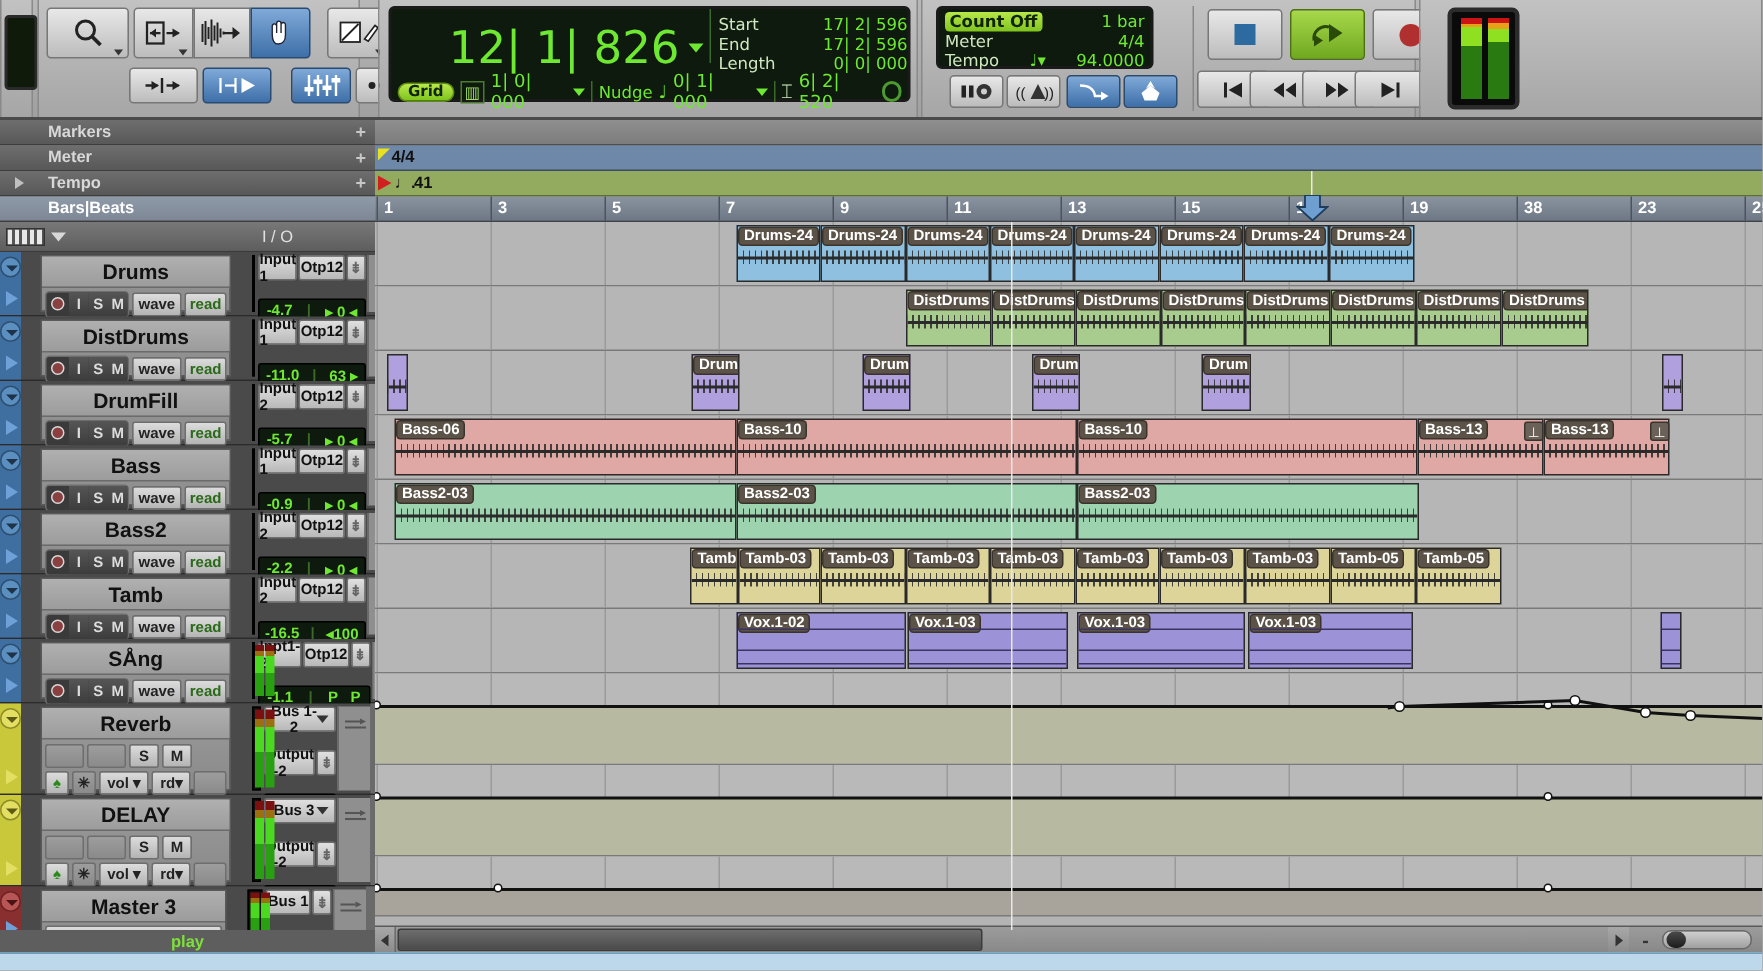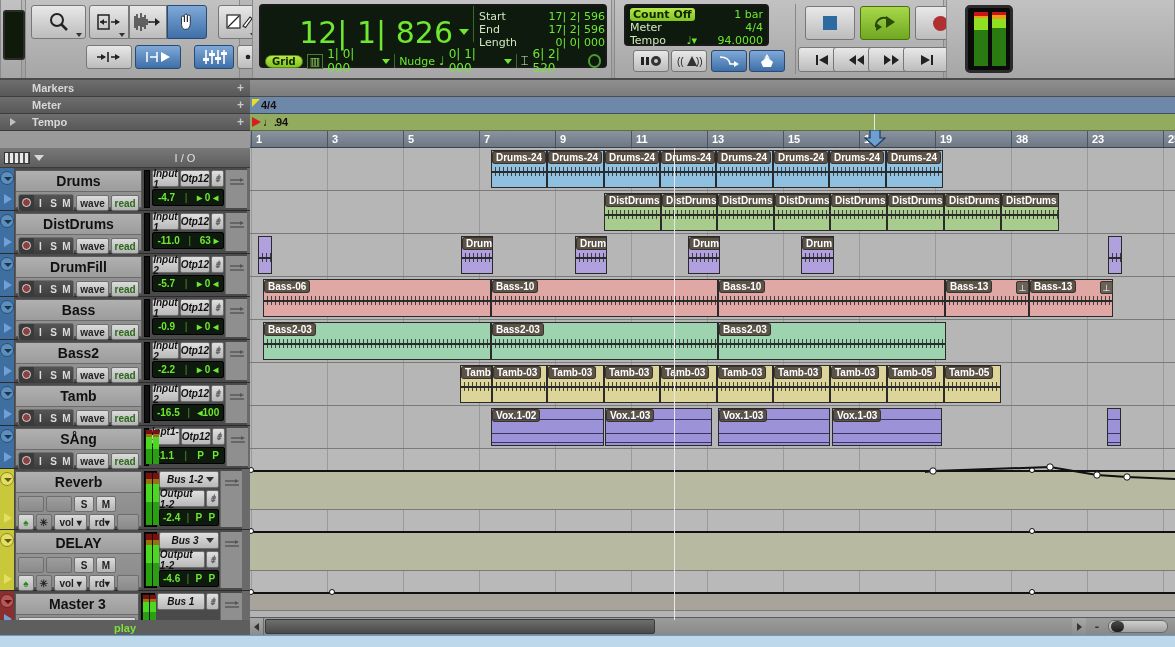--- a/index.html
+++ b/index.html
@@ -76,21 +76,21 @@
     border-top:4px solid #1f3348;}
   .cb-circ.y{background:#e2df62;border-color:#8d8b28;}
   .cb-circ.y:after{border-top-color:#5c5a14;}
   .cb-circ.r{background:#b85555;border-color:#6e2323;}
   .cb-circ.r:after{border-top-color:#4a1414;}
   .cb-tri { position:absolute; left:4px; bottom:6px;
     border-top:5px solid transparent;border-bottom:5px solid transparent;
     border-left:8px solid #6fa0d8;}
   .cb-tri.y{border-left-color:#e2df62;}
   .t-main { width:127px; background:linear-gradient(#9a9a9a,#8a8a8a);
-    border:1px solid #5a5a5a; margin:2px 1px; }
+    border:1px solid #5a5a5a; margin:2px 13px; }
   .t-name { text-align:center; font-size:14px; font-weight:bold; color:#111;
     background:linear-gradient(#b0b0b0,#9c9c9c); border-bottom:1px solid #6b6b6b;
     height:21px; line-height:21px; overflow:hidden; }
   .t-ctrls { display:flex; align-items:center; gap:2px; padding:2px 2px; }
   .mini {
     font-size:10px; font-weight:bold; color:#222; height:16px;
     background:linear-gradient(#dcdcdc,#b4b4b4); border:1px solid #6e6e6e;
     border-radius:2px; display:flex; align-items:center; justify-content:center;
   }
   .grp { display:flex; background:#3a3a3a; border:1px solid #6e6e6e; border-radius:3px; }
@@ -98,21 +98,21 @@
     width:13px; border-radius:0; }
   .recdot { width:9px;height:9px;border-radius:5px;background:#8a4040;
     border:1px solid #d8d8d8; margin:3px 3px; }
   .t-meter { width:16px; margin:2px 1px; background:#101010;
     border:1px solid #000; position:relative; }
   .mseg { position:absolute; left:1px; right:1px; }
   .t-io { width:78px; margin:2px 1px; }
   .io-btn { height:17px; font-size:10px; font-weight:bold; color:#111;
     background:linear-gradient(#e0e0e0,#b8b8b8); border:1px solid #6e6e6e;
     display:flex;align-items:center;justify-content:center; border-radius:2px; }
-  .io-row { display:flex; gap:1px; margin-bottom:2px;font-style:italic; }
+  .io-row { display:flex; gap:1px; margin-bottom:12px; }
   .io-lcd { background:#0d1a0d; border:1px solid #000; border-radius:2px;
     height:17px; display:flex; align-items:center; justify-content:space-around;
     color:#6ee830; font-size:10px; font-weight:bold; }
   .t-auto { width:22px; margin:2px 0; background:#8f8f8f; border-left:1px solid #6a6a6a; }
   .t-rt { width:10px; background:#6a6a6a; }
 
   
   #ruler { position:absolute; left:250px; top:80px; width:925px; height:68px; }
   .rk { position:absolute; left:0; width:925px; }
   #rk-markers { top:0; height:17px; background:linear-gradient(#8f8f8f,#7c7c7c);
@@ -398,20 +398,23 @@
   </div>
   <div class="rl-row">
     <span style="margin-left:32px;">Meter</span>
     <span class="rl-plus">+</span>
   </div>
   <div class="rl-row">
     <span class="rl-tri"></span>
     <span style="margin-left:32px;">Tempo</span>
     <span class="rl-plus">+</span>
   </div>
+  <div class="rl-row sel">
+    <span style="margin-left:32px;">Bars|Beats</span>
+  </div>
 </div>
 
 <div id="iohdr">
   <div style="width:152px;display:flex;align-items:center;padding-left:4px;">
     <span style="display:inline-block;width:26px;height:12px;background:repeating-linear-gradient(90deg,#e8e8e8 0 3px,#555 3px 5px);border:1px solid #333;"></span>
     <span style="margin-left:4px;border-left:5px solid transparent;border-right:5px solid transparent;border-top:6px solid #d8d8d8;"></span>
   </div>
   <div style="flex:1;text-align:center;">I / O</div>
   <div style="width:32px;"></div>
 </div>
@@ -833,21 +836,21 @@
 <div id="ruler">
   <div class="rk" id="rk-markers"></div>
   <div class="rk" id="rk-meter">
     <span style="position:absolute;left:2px;top:2px;width:0;height:0;border-left:8px solid #e8e020;border-bottom:8px solid transparent;"></span>
     <span class="rk-txt" style="left:11px;top:2px;">4/4</span>
 
   </div>
   <div class="rk" id="rk-tempo">
     <span style="position:absolute;left:2px;top:3px;width:0;height:0;border-left:9px solid #d02020;border-top:5px solid transparent;border-bottom:5px solid transparent;"></span>
     <span class="rk-txt" style="left:13px;top:2px;">♩.</span>
-    <span class="rk-txt" style="left:26px;top:2px;">94</span>
+    <span class="rk-txt" style="left:26px;top:2px;">41</span>
   </div>
   <div class="rk" id="rk-bars">
       <div class="barline" style="left: 1px;"></div>
       <div class="barlbl" style="left: 3px;">1</div>
       <div class="barline" style="left: 77px;"></div>
       <div class="barlbl" style="left: 79px;">3</div>
       <div class="barline" style="left: 153px;"></div>
       <div class="barlbl" style="left: 155px;">5</div>
       <div class="barline" style="left: 229px;"></div>
       <div class="barlbl" style="left: 231px;">7</div>

